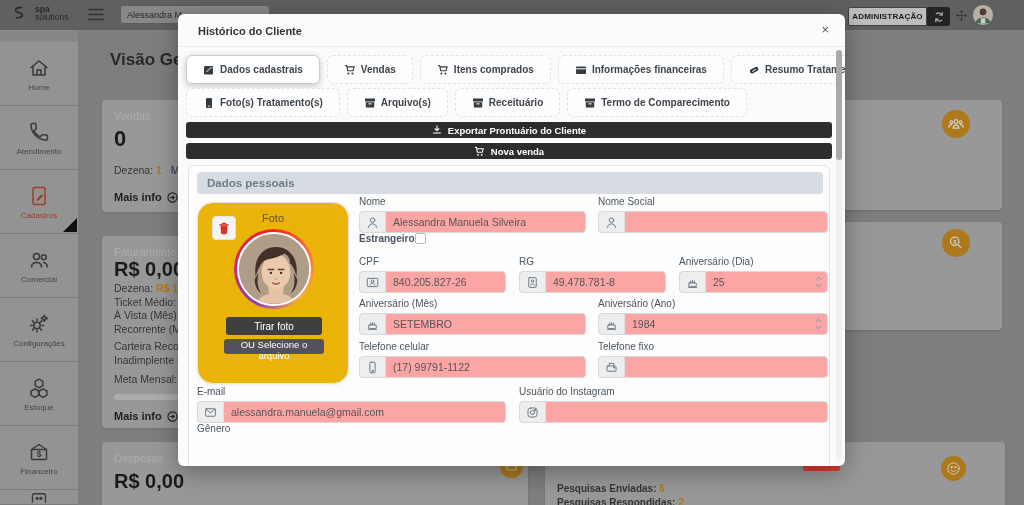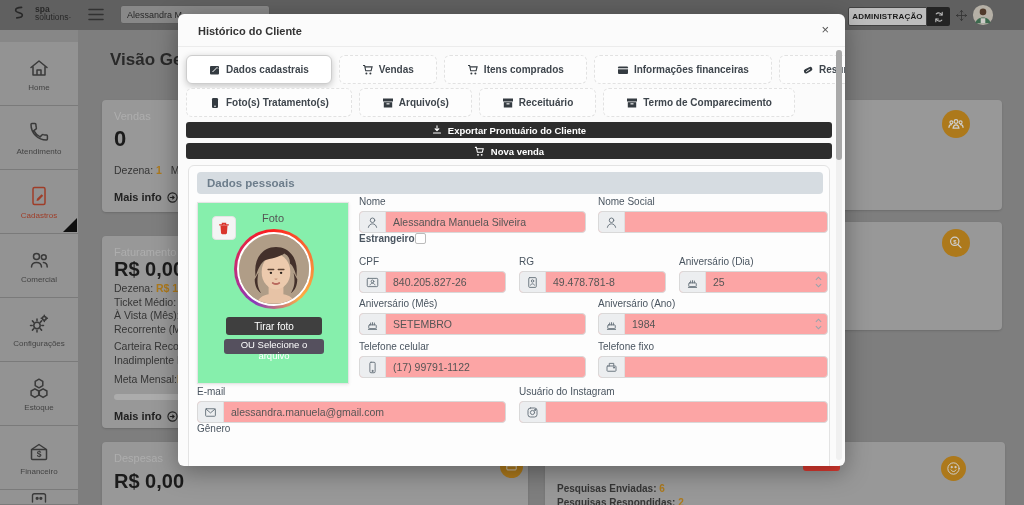--- a/index.html
+++ b/index.html
@@ -46,28 +46,28 @@
   .npsline{font-size:10px;font-weight:bold;color:#3d3d3d;line-height:14px}
   .npsline .ov{color:var(--accent-orange,#c58a1f)}
 
   
   #backdrop{position:absolute;inset:0;background:rgba(0,0,0,.12);z-index:5}
   #modal{position:absolute;left:178px;top:14px;width:667px;height:452px;background:#fbfbfb;border-radius:6px;box-shadow:0 6px 24px rgba(0,0,0,.35);z-index:10;overflow:hidden}
   .m-header{position:absolute;left:0;top:0;width:100%;height:33px;border-bottom:1px solid #ececec}
   .m-title{position:absolute;left:20px;top:11px;font-size:11px;font-weight:bold;color:#333}
   .m-close{position:absolute;right:16px;top:8px;font-size:13px;color:#555;cursor:pointer;background:none;border:none}
   .tabs{position:absolute;left:8px;width:651px;display:flex;gap:7px}
-  .tab{height:29px;display:flex;align-items:center;justify-content:flex-start;gap:5px;border:1px dashed #e2e2e2;border-radius:6px;background:#fdfdfd;font-size:10px;font-weight:bold;color:#3f464d;padding:0 22px;cursor:pointer;white-space:nowrap}
+  .tab{height:29px;display:flex;align-items:center;justify-content:flex-start;gap:5px;border:1px dashed #e2e2e2;border-radius:6px;background:#fdfdfd;font-size:10px;font-weight:bold;color:#3f464d;padding:0 16px;cursor:pointer;white-space:nowrap}
   .tabs.r1 .tab{flex:1 1 auto}
   .tab.active{background:#fff;border:1px solid #cdcdcd;box-shadow:0 2px 7px rgba(0,0,0,.22)}
   .tic{width:12px;height:12px;flex:none}
   .wide-btn{position:absolute;left:8px;width:646px;height:16px;background:var(--dark-button,#2d2d2d);border:none;border-radius:3px;color:#fff;font-size:9.5px;font-weight:bold;display:flex;align-items:center;justify-content:center;gap:6px;cursor:pointer}
   #panel{position:absolute;left:10px;top:151px;width:642px;height:320px;background:#fdfdfd;border:1px solid #e3e3e3;border-radius:6px}
   .section-h{position:absolute;left:8px;top:6px;width:626px;height:22px;background:var(--section-header-bg,#d6dce1);border-radius:4px;font-size:11.5px;font-weight:bold;color:var(--section-header-text,#6d7d8b);line-height:22px;padding-left:10px}
-  .photo-card{position:absolute;left:8px;top:36px;width:152px;height:182px;background:#86efac;border:1px solid #e5e5e5;border-radius:0;box-shadow:0 1px 3px rgba(0,0,0,.08)}
+  .photo-card{position:absolute;left:8px;top:36px;width:152px;height:182px;background:#eab308;border:1px solid #e5e5e5;border-radius:16px;box-shadow:0 1px 3px rgba(0,0,0,.08)}
   .photo-lb{position:absolute;left:0;top:9px;width:100%;text-align:center;font-size:11px;color:#555}
   .trash-btn{position:absolute;left:14px;top:13px;width:24px;height:24px;background:#f4f4f4;border:1px solid #e4e4e4;border-radius:4px;display:flex;align-items:center;justify-content:center;cursor:pointer}
   .pic-ring{position:absolute;left:36px;top:26px;width:80px;height:80px;border-radius:50%;padding:3px;background:conic-gradient(from 210deg,#8a3ab9,#cd2a6c,#fd1d1d,#f77737,#fcaf45,#8a3ab9)}
   .pic{width:74px;height:74px;border-radius:50%;overflow:hidden;border:2px solid #fff;background:#b4a28c}
   .dark-sm{position:absolute;background:#3f3f3f;color:#fff;border:none;border-radius:3px;font-size:10px;cursor:pointer}
   .purple-sm{position:absolute;background:#55505e;color:#fff;border:none;border-radius:3px;font-size:9.5px;cursor:pointer}
   .f{position:absolute}
   .flb{display:block;font-size:10px;font-weight:normal;color:#4a5560;margin-bottom:4px}
   .inp{display:flex;height:22px;border:1px solid #d9d9d9;border-radius:4px;background:#fca5a5;overflow:hidden;position:relative}
   .pre{width:26px;background:#eceef0;border-right:1px solid #dfdfdf;display:flex;align-items:center;justify-content:center;flex:none}

